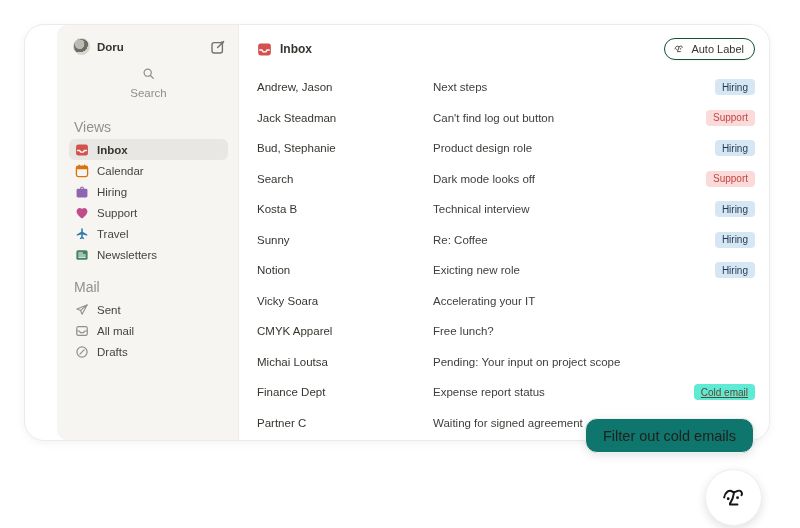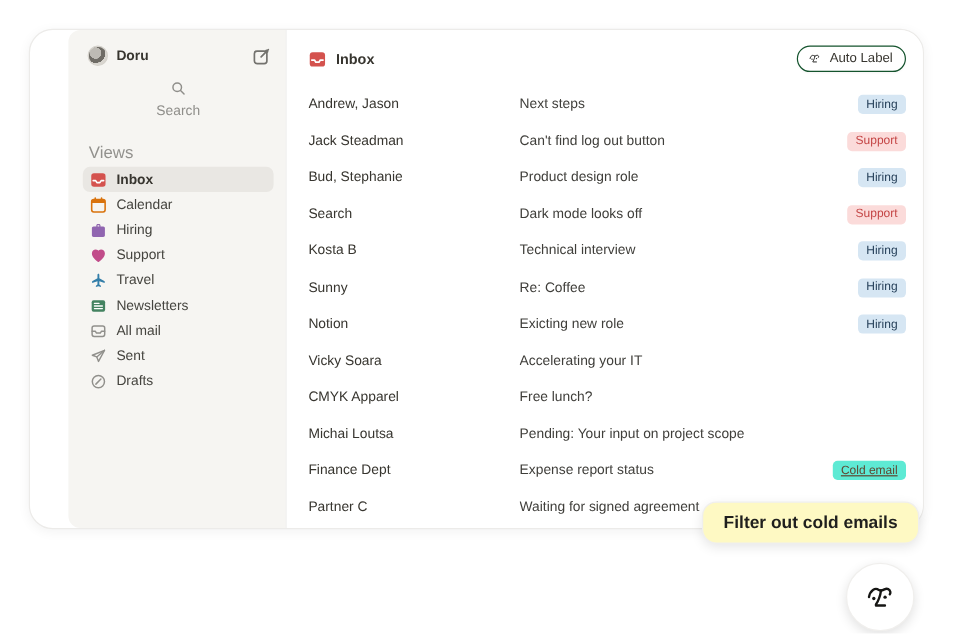--- a/index.html
+++ b/index.html
@@ -45,23 +45,23 @@
 
   .rows { margin-top:2px; }
   .row { display:grid; grid-template-columns:176px 1fr auto; align-items:center;
     height:30.5px; padding:0 14px 0 18px; cursor:pointer; }
   .sender { font-size:11.5px; color:#37352f; white-space:nowrap; overflow:hidden; }
   .subject { font-size:11.5px; color:#3f3e3a; white-space:nowrap; overflow:hidden; }
   .badge { font-size:10px; padding:2.5px 7px; border-radius:4px; white-space:nowrap; }
 
   
   .tooltip { position:absolute; left:585px; top:418px; height:35px; display:flex;
-    align-items:center; padding:0 17px; background:#fef9c3; border-radius:12px;
+    align-items:center; padding:0 17px; background:#0f766e; border-radius:12px;
     border:1px solid #f0efed; box-shadow:0 3px 10px rgba(0,0,0,.10);
-    font-size:14.5px; font-weight:bold; color:#1f1f1d; cursor:pointer; z-index:5; }
+    font-size:14.5px; font-weight:normal; color:#1f1f1d; cursor:pointer; z-index:5; }
   .ai-fab { position:absolute; left:705px; top:469px; width:57px; height:57px;
     border-radius:50%; background:#ffffff; border:1px solid #f0efed;
     box-shadow:0 3px 10px rgba(0,0,0,.12); display:flex; align-items:center;
     justify-content:center; cursor:pointer; z-index:6; }
   .ai-fab .fab-icon { width:30px; height:30px; display:inline-flex; color:#161614; }
 </style>
 </head>
 <body>
 
 <div class="stage">
@@ -135,37 +135,38 @@
           </div>
           <div class="nav-item">
             <span class="nav-icon" style="color: rgb(68, 131, 97);">
               <svg viewBox="0 0 16 16">
                 <rect x="1.6" y="2.6" width="12.8" height="10.8" rx="1.8" fill="currentColor"></rect>
                 <path d="M4.2 5.6h4.4M4.2 8h7.6M4.2 10.4h7.6" stroke="#fff" stroke-width="1.2" stroke-linecap="round"></path>
               </svg>
             </span>
             <span class="nav-label">Newsletters</span>
           </div>
+          <div class="section-label">Mail</div>
+          <div class="nav-item">
+            <span class="nav-icon" style="color: rgb(145, 144, 140);">
+              <svg viewBox="0 0 16 16" fill="none" stroke="currentColor" stroke-linecap="round" stroke-linejoin="round" stroke-width="1.3">
+                <path d="M13.8 2.2L2.2 6.9l4.3 1.6 1.6 4.3 5.7-10.6z"></path>
+                <path d="M6.5 8.5l7.3-6.3"></path>
+              </svg>
+            </span>
+            <span class="nav-label">Sent</span>
+          </div>
           <div class="nav-item">
             <span class="nav-icon" style="color: rgb(145, 144, 140);">
               <svg viewBox="0 0 16 16" fill="none" stroke="currentColor" stroke-linecap="round" stroke-linejoin="round" stroke-width="1.4">
                 <rect x="2" y="3" width="12" height="10" rx="2"></rect>
                 <path d="M2 8h3l1.2 1.8h3.6L11 8h3"></path>
               </svg>
             </span>
             <span class="nav-label">All mail</span>
-          </div>
-          <div class="nav-item">
-            <span class="nav-icon" style="color: rgb(145, 144, 140);">
-              <svg viewBox="0 0 16 16" fill="none" stroke="currentColor" stroke-linecap="round" stroke-linejoin="round" stroke-width="1.3">
-                <path d="M13.8 2.2L2.2 6.9l4.3 1.6 1.6 4.3 5.7-10.6z"></path>
-                <path d="M6.5 8.5l7.3-6.3"></path>
-              </svg>
-            </span>
-            <span class="nav-label">Sent</span>
           </div>
           <div class="nav-item">
             <span class="nav-icon" style="color: rgb(145, 144, 140);">
               <svg viewBox="0 0 16 16" fill="none" stroke="currentColor" stroke-linecap="round" stroke-linejoin="round" stroke-width="1.4">
                 <circle cx="8" cy="8" r="5.8"></circle>
                 <path d="M5.6 10.4l4.8-4.8"></path>
               </svg>
             </span>
             <span class="nav-label">Drafts</span>
           </div>

